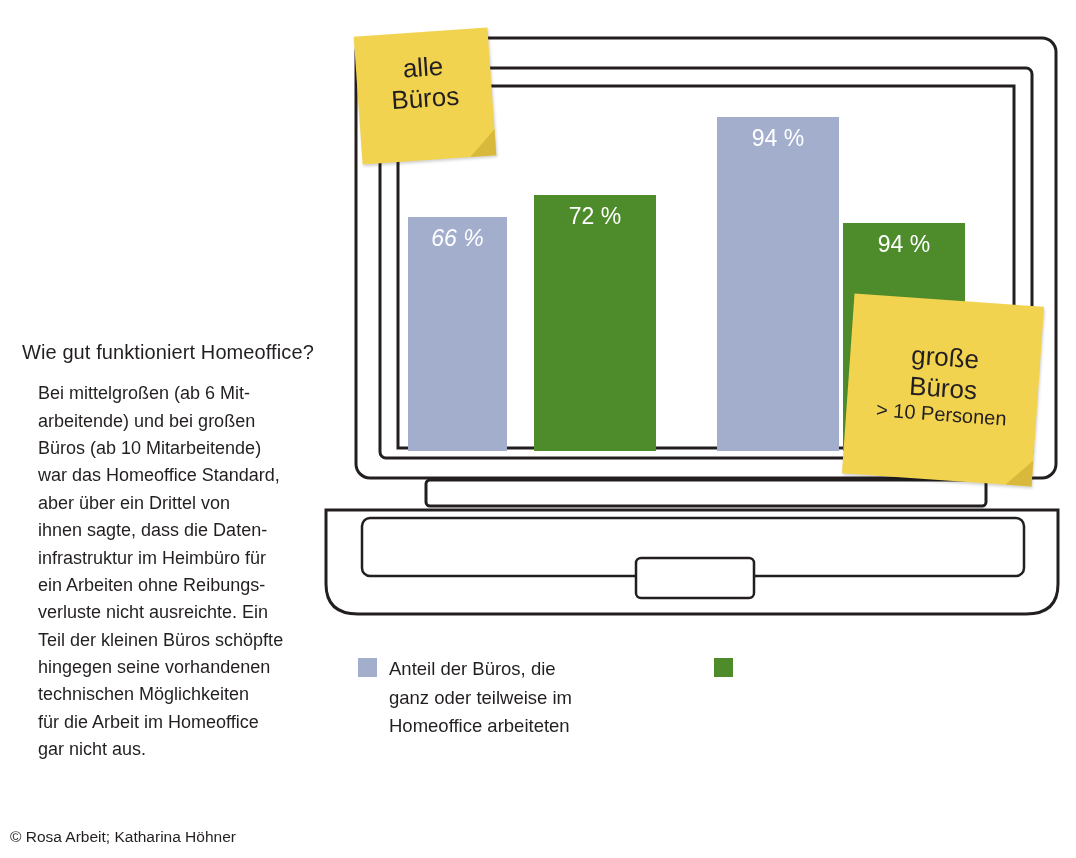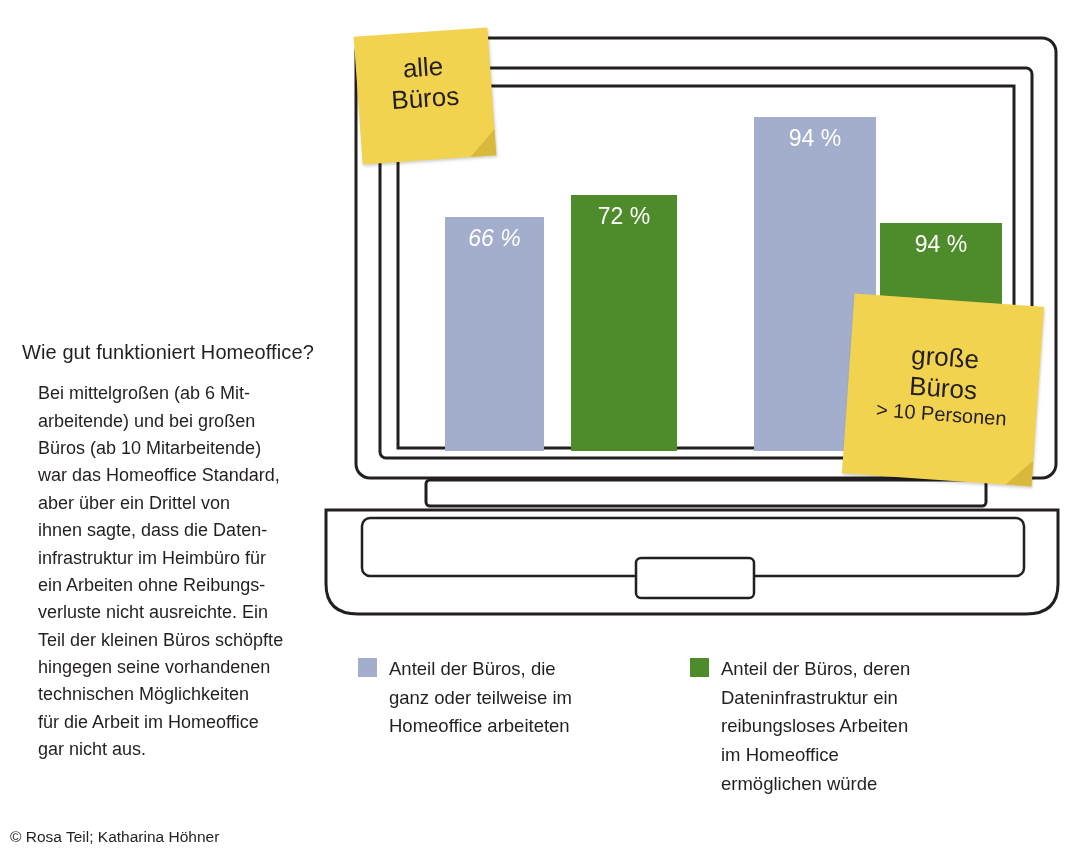--- a/index.html
+++ b/index.html
@@ -60,21 +60,20 @@
   #plot {
     position: absolute;
     left: 82px;      
     top: 78px;
     width: 566px;
     height: 355px;
   }
   .bar {
     position: absolute;
     bottom: 0;
-    margin-left: 37px;
   }
   .bar .val {
     position: absolute;
     top: 8px;
     left: 0;
     width: 100%;
     text-align: center;
     font-size: 23px;
     color: #ffffff;
   }
@@ -120,21 +119,21 @@
     border-bottom: 26px solid #d9b93c;
   }
 
   
   #legend {
     position: absolute;
     left: 358px;
     top: 655px;
     width: 700px;
     display: flex;
-    gap: 32px;
+    gap: 56px;
   }
   .legend-item {
     display: flex;
     align-items: flex-start;
     gap: 12px;
     width: 300px;
   }
   .swatch {
     width: 19px;
     height: 19px;
@@ -161,21 +160,21 @@
 ihnen sagte, dass die Daten-
 infrastruktur im Heimbüro für
 ein Arbeiten ohne Reibungs-
 verluste nicht ausreichte. Ein
 Teil der kleinen Büros schöpfte
 hingegen seine vorhandenen
 technischen Möglichkeiten
 für die Arbeit im Homeoffice
 gar nicht aus.</p>
 </div>
-<div id="credit">© Rosa Teil; Katharina Höhner</div>
+<div id="credit">© Rosa Arbeit; Katharina Höhner</div>
 
 <div id="laptop">
 
   <svg class="lap-svg" width="750" height="610" viewBox="0 0 750 610">
 
     <rect x="38" y="20" width="700" height="440" rx="14" ry="14" fill="#ffffff" stroke="#231f20" stroke-width="3"></rect>
 
     <rect x="62" y="50" width="652" height="390" rx="6" ry="6" fill="#ffffff" stroke="#231f20" stroke-width="3"></rect>
 
     <rect x="80" y="68" width="616" height="362" fill="#ffffff" stroke="#231f20" stroke-width="3"></rect>
@@ -187,21 +186,21 @@
     <rect x="44" y="500" width="662" height="58" rx="8" ry="8" fill="#ffffff" stroke="#231f20" stroke-width="2.5"></rect>
 
     <rect x="318" y="540" width="118" height="40" rx="5" ry="5" fill="#ffffff" stroke="#231f20" stroke-width="2.5"></rect>
   </svg>
 
   <div id="plot">
 
     <div class="bar blue" style="left:8px; width:99px; height:234px; background:#a3aecd;font-style:italic;">
       <span class="val">66 %</span>
     </div>
-    <div class="bar green" style="left:134px; width:106px; height:256px; background:#4e8c2b;">
+    <div class="bar green" style="left:134px; width:122px; height:256px; background:#4e8c2b;">
       <span class="val">72 %</span>
     </div>
 
     <div class="bar blue" style="left:317px; width:122px; height:334px; background:#a3aecd;">
       <span class="val">94 %</span>
     </div>
     <div class="bar green" style="left:443px; width:122px; height:228px; background:#4e8c2b;">
       <span class="val">94 %</span>
     </div>
   </div>
@@ -226,19 +225,14 @@
 
 <div id="legend">
   <div class="legend-item">
     <span class="swatch" style="background:#a3aecd;"></span>
     <span class="legend-label">Anteil der Büros, die
 ganz oder teilweise im
 Homeoffice arbeiteten</span>
   </div>
   <div class="legend-item">
     <span class="swatch" style="background:#4e8c2b;"></span>
-    <span class="legend-label">Anteil der Büros, deren
-Dateninfrastruktur ein
-reibungsloses Arbeiten
-im Homeoffice
-ermöglichen würde</span>
   </div>
 </div>
 
 </body></html>

